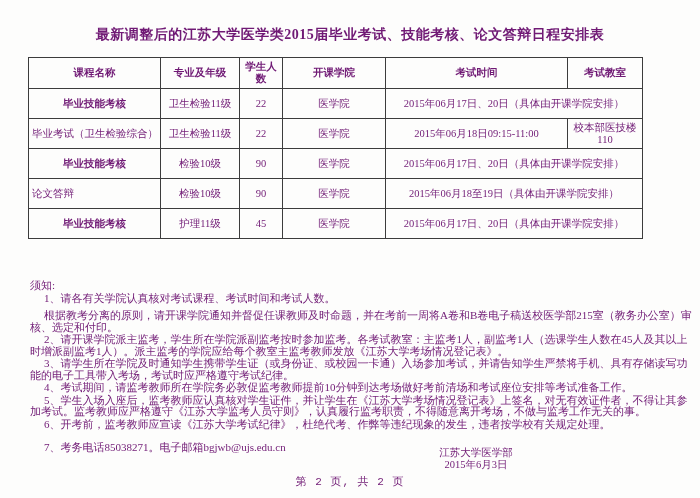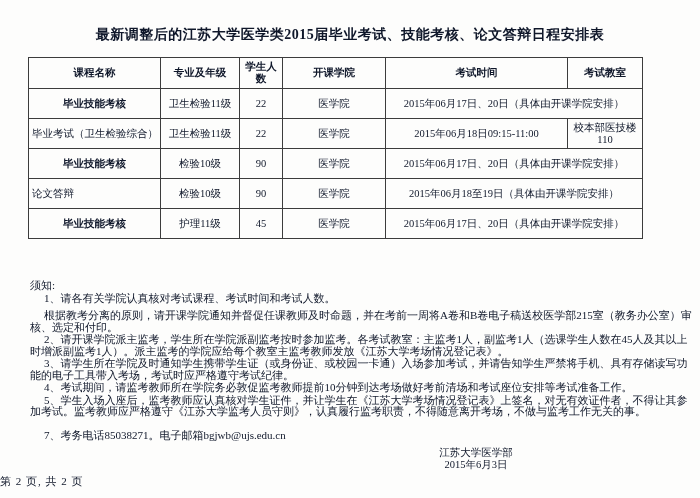--- a/index.html
+++ b/index.html
@@ -5,21 +5,21 @@
   html, body {
     margin: 0;
     padding: 0;
     background: #ffffff;
   }
   .page {
     position: relative;
     width: 700px;
     height: 498px;
     background: #fdfdfc;
-    color: #0f172a;
+    color: #701a75;
     font-family: "Liberation Serif", serif;
     overflow: hidden;
   }
   .doc-title {
     position: absolute;
     top: 26px;
     left: 0;
     width: 700px;
     text-align: center;
     font-size: 14px;
@@ -84,23 +84,24 @@
     width: 114px;
     text-align: center;
     font-size: 10.5px;
     line-height: 12px;
   }
   .page-indicator {
     position: absolute;
     top: 474px;
     left: 0;
     width: 700px;
-    text-align: left;
+    text-align: center;
     font-size: 11px;
     letter-spacing: 1px;
+    font-family: Liberation Mono, monospace;
   }
 </style>
 </head>
 <body>
 
 <div class="page">
 
   <div class="doc-title">最新调整后的江苏大学医学类2015届毕业考试、技能考核、论文答辩日程安排表</div>
 
   <table class="schedule">
@@ -164,20 +165,21 @@
 
   <div class="notes">
     <div class="notes-label">须知:</div>
     <div id="notes-list">
         <div class="note-item gap-after">1、请各有关学院认真核对考试课程、考试时间和考试人数。</div>
         <div class="note-item">根据教考分离的原则，请开课学院通知并督促任课教师及时命题，并在考前一周将A卷和B卷电子稿送校医学部215室（教务办公室）审核、选定和付印。</div>
         <div class="note-item">2、请开课学院派主监考，学生所在学院派副监考按时参加监考。各考试教室：主监考1人，副监考1人（选课学生人数在45人及其以上时增派副监考1人）。派主监考的学院应给每个教室主监考教师发放《江苏大学考场情况登记表》。</div>
         <div class="note-item">3、请学生所在学院及时通知学生携带学生证（或身份证、或校园一卡通）入场参加考试，并请告知学生严禁将手机、具有存储读写功能的电子工具带入考场，考试时应严格遵守考试纪律。</div>
         <div class="note-item">4、考试期间，请监考教师所在学院务必敦促监考教师提前10分钟到达考场做好考前清场和考试座位安排等考试准备工作。</div>
         <div class="note-item">5、学生入场入座后，监考教师应认真核对学生证件，并让学生在《江苏大学考场情况登记表》上签名，对无有效证件者，不得让其参加考试。监考教师应严格遵守《江苏大学监考人员守则》，认真履行监考职责，不得随意离开考场，不做与监考工作无关的事。</div>
+        <div class="note-item">6、开考前，监考教师应宣读《江苏大学考试纪律》，杜绝代考、作弊等违纪现象的发生，违者按学校有关规定处理。</div>
         <div class="note-item gap-before">7、考务电话85038271。电子邮箱bgjwb@ujs.edu.cn</div>
       </div>
   </div>
 
   <div class="signature">
     <div>江苏大学医学部</div>
     <div>2015年6月3日</div>
   </div>
 
   <div class="page-indicator">第 2 页, 共 2 页</div>

